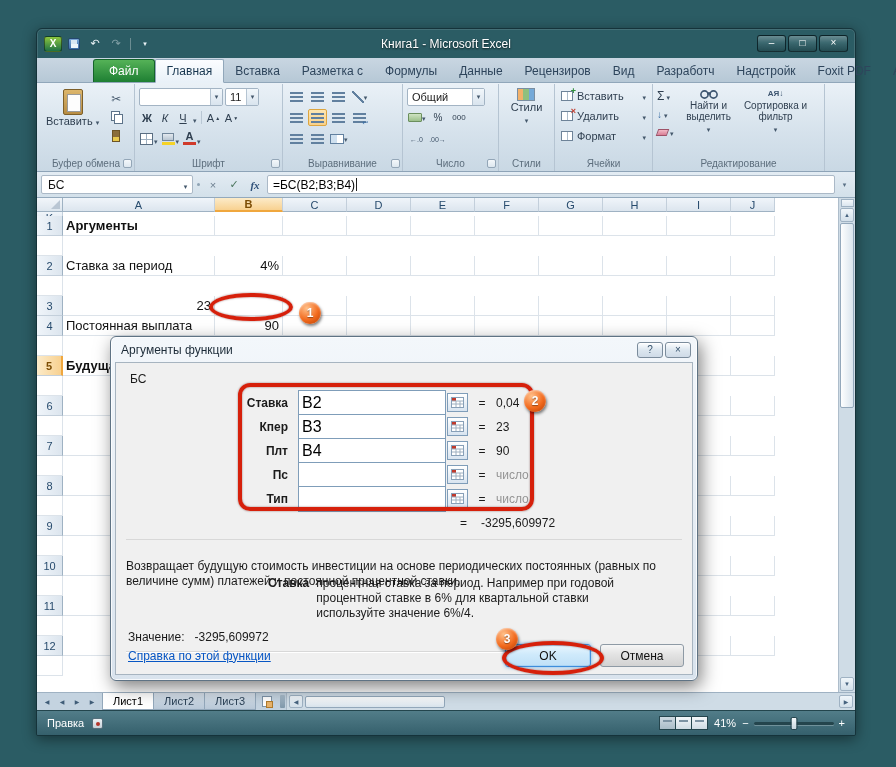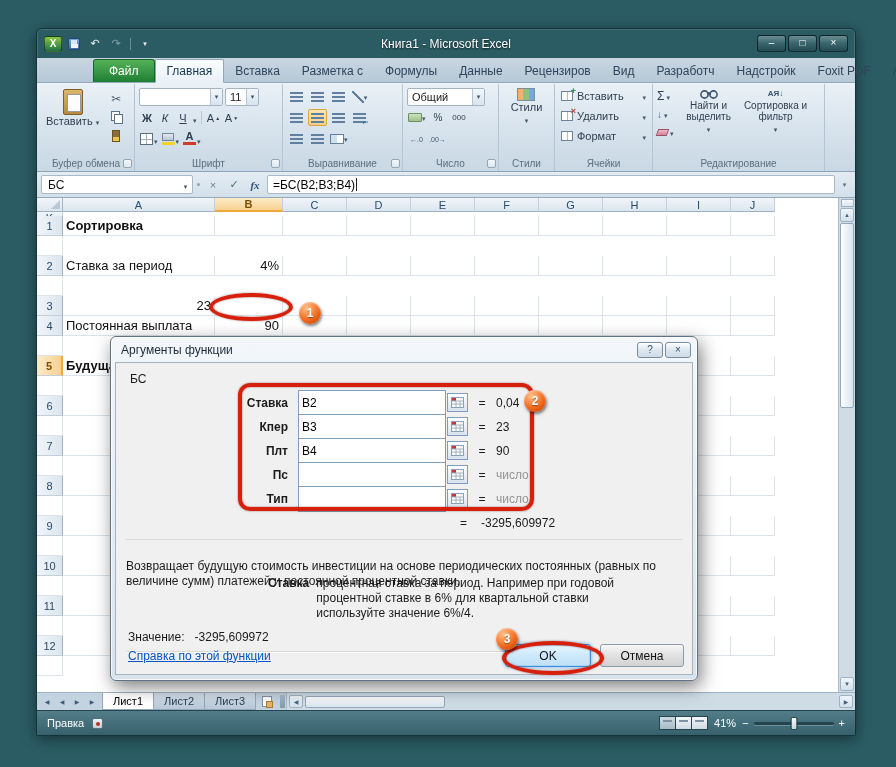--- a/index.html
+++ b/index.html
@@ -193,21 +193,21 @@
          box-shadow:3px 6px 18px rgba(0,0,0,.5), inset 0 0 0 1px rgba(255,255,255,.75); }
   .dlg-title { height:25px; display:flex; align-items:center; padding:0 2px 0 6px; font-size:12px; color:#1c2b38; }
   .dlg-tbtns { margin-left:auto; display:flex; gap:2px; }
   .dlg-tb { width:26px; height:16px; border:1px solid #7b8c9c; border-radius:3px; background:linear-gradient(#fdfeff,#dce6ef 50%,#cfdbe7);
             font-size:10px; color:#33506b; display:flex; align-items:center; justify-content:center; box-shadow:inset 0 1px 0 #fff; }
   .dlg-body { position:relative; height:313px; background:#f0f0f0; border:1px solid #a7b4c0; font-size:12px; color:#1b1b1b; }
   .fn-name { position:absolute; left:14px; top:9px; }
   .args { position:absolute; left:12px; top:30px; right:12px; }
   .argrow { display:flex; align-items:center; height:19px; margin-bottom:5px; }
   .arg-label { width:170px; text-align:right; padding-right:10px; font-weight:bold; }
-  .arg-input { width:148px; height:26px; border:1px solid #7f9db9; background:#fff; padding:0 3px; font-family:"Liberation Sans",sans-serif; font-size:12px; color:#000; }
+  .arg-input { width:148px; height:26px; border:1px solid #7f9db9; background:#fff; padding:0 3px; font-family:"Liberation Sans",sans-serif; font-size:16px; color:#000; }
   .arg-picker { width:21px; height:19px; margin-left:1px; border:1px solid #7f9db9; background:linear-gradient(#fff,#d8e4f0);
                 display:flex; align-items:center; justify-content:center; padding:0; }
   .arg-eq { width:28px; text-align:center; }
   .arg-res { } .hint { color:#949494; }
   .total-row { position:absolute; top:153px; left:344px; display:flex; gap:14px; }
   .desc { position:absolute; top:176px; left:10px; right:10px; border-top:1px solid #d8d8d8; padding-top:19px; line-height:15px; }
   .arghelp { position:absolute; top:213px; left:152px; width:392px; line-height:15px; display:flex; }
   .ah-label { font-weight:bold; white-space:nowrap; margin-right:7px; }
   .ah-text { flex:1; }
   .valrow { position:absolute; top:267px; left:12px; display:flex; gap:10px; }
@@ -523,21 +523,21 @@
             <div class="gcol">E</div>
             <div class="gcol">F</div>
             <div class="gcol">G</div>
             <div class="gcol">H</div>
             <div class="gcol">I</div>
             <div class="gcol">J</div>
             <div class="gcol">K</div>
           </div>
           <div class="xrow">
             <div class="grhead">1</div>
-            <div class="gcell b">Сортировка</div>
+            <div class="gcell b">Аргументы</div>
             <div class="gcell"></div>
             <div class="gcell"></div>
             <div class="gcell"></div>
             <div class="gcell"></div>
             <div class="gcell"></div>
             <div class="gcell"></div>
             <div class="gcell"></div>
             <div class="gcell"></div>
             <div class="gcell"></div>
             <div class="gcell"></div>

